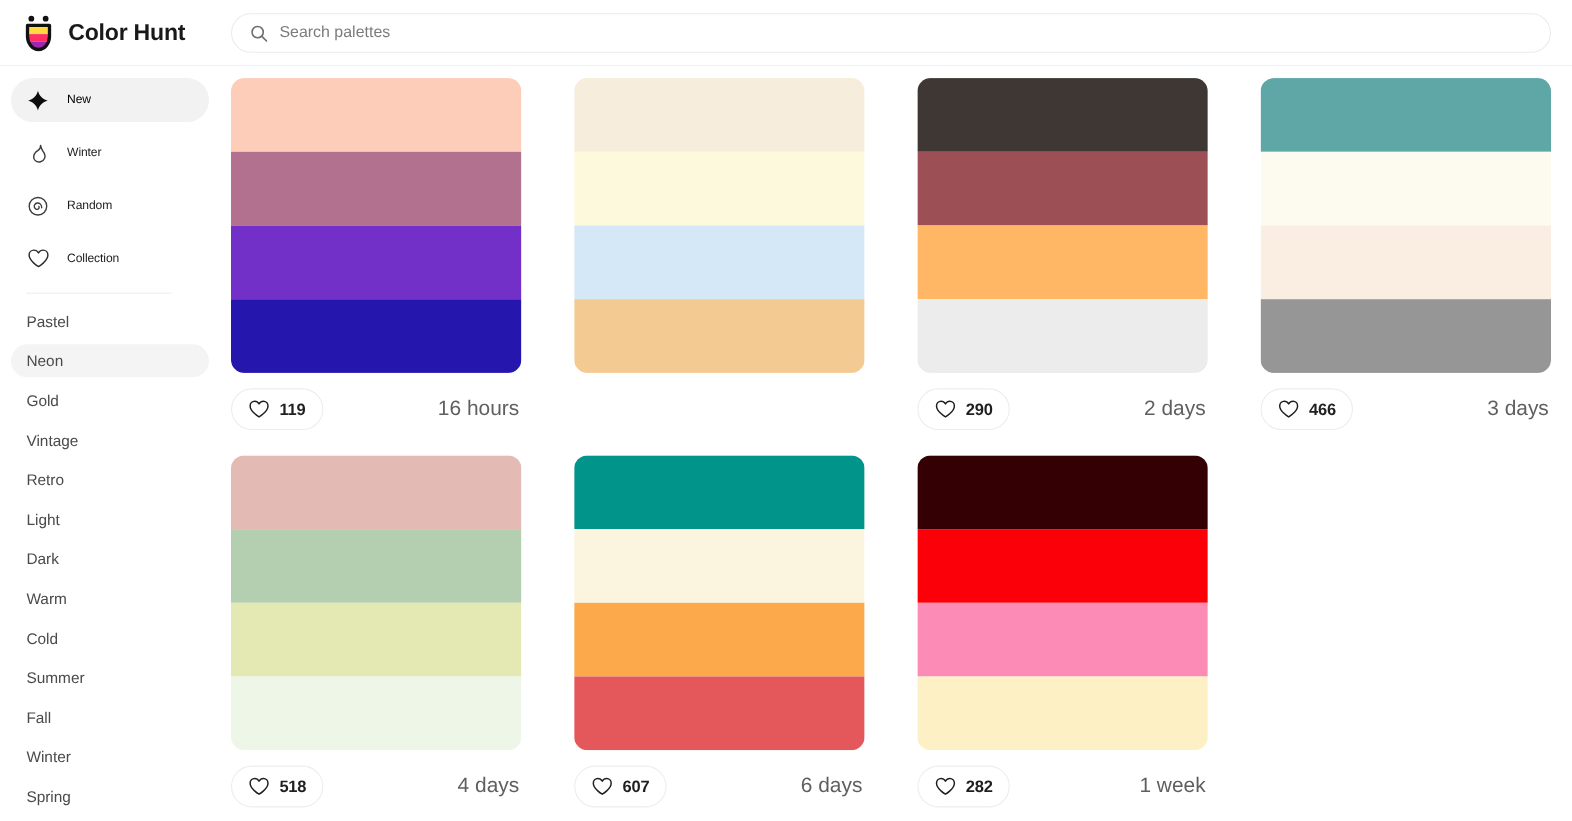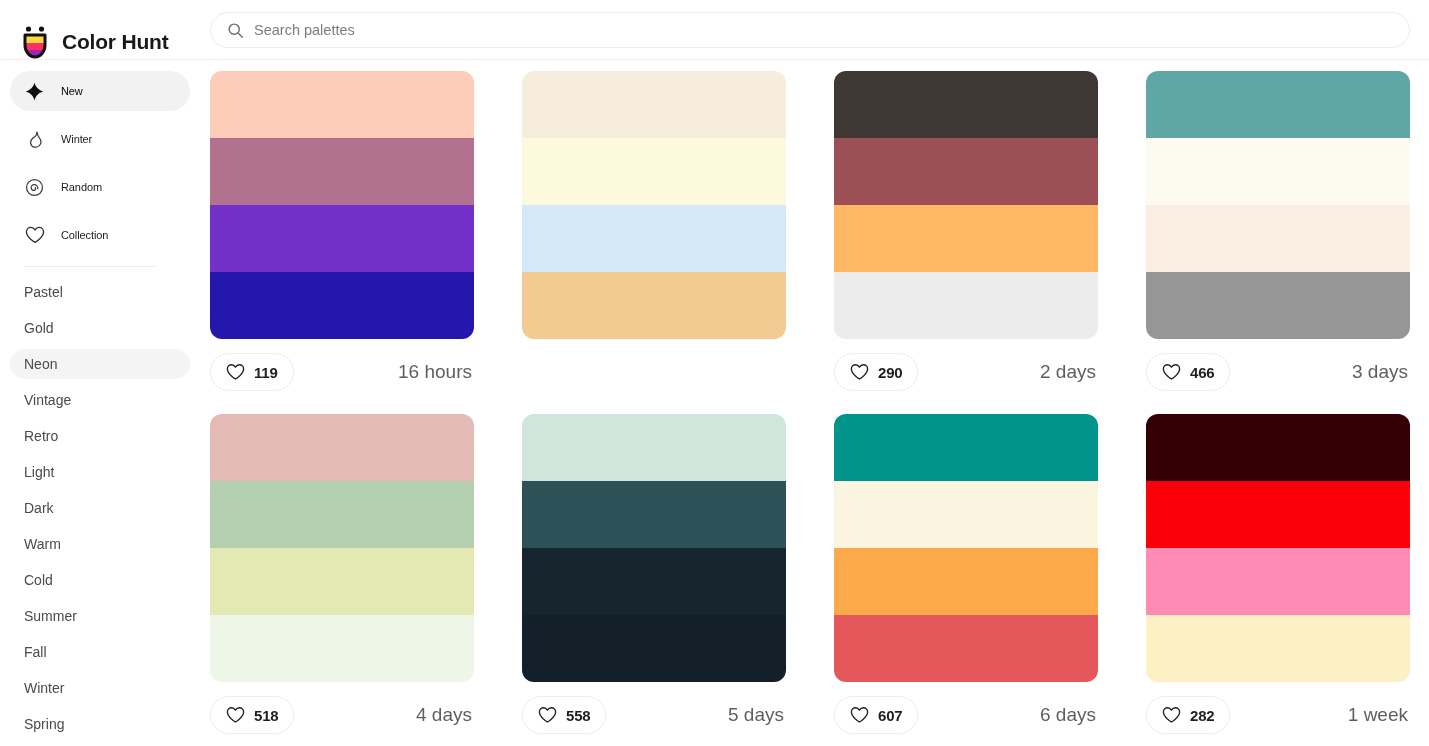--- a/index.html
+++ b/index.html
@@ -16,21 +16,21 @@
 
   
   .header {
     position: absolute;
     top: 0; left: 0;
     width: 1429px;
     height: 60px;
     background: #ffffff;
     border-bottom: 1px solid #f0f0f0;
     display: flex;
-    align-items: flex-end;
+    align-items: center;
   }
 
   .brand {
     display: flex;
     align-items: center;
     gap: 12px;
     margin-left: 20px;
     width: 170px;
     flex: 0 0 auto;
     cursor: pointer;
@@ -268,22 +268,22 @@
           <svg xmlns="http://www.w3.org/2000/svg" class="icon-svg" width="20" height="20" viewBox="0 0 22 20">
         <path d="M11 18.1 C11 18.1 1.6 12.6 1.6 6.6 C1.6 3.7 3.8 1.6 6.4 1.6 C8.3 1.6 10 2.7 11 4.4 C12 2.7 13.7 1.6 15.6 1.6 C18.2 1.6 20.4 3.7 20.4 6.6 C20.4 12.6 11 18.1 11 18.1 Z" fill="none" stroke="#2c2c2c" stroke-width="1.45" stroke-linejoin="round"></path>
           </svg>
         </span>
         <span class="nav-label">Collection</span>
       </div>
     </div>
   <div class="divider"></div>
   <div id="tag-list">
       <div class="tag-item">Pastel</div>
+      <div class="tag-item hover">Neon</div>
       <div class="tag-item">Gold</div>
-      <div class="tag-item hover">Neon</div>
       <div class="tag-item">Vintage</div>
       <div class="tag-item">Retro</div>
       <div class="tag-item">Light</div>
       <div class="tag-item">Dark</div>
       <div class="tag-item">Warm</div>
       <div class="tag-item">Cold</div>
       <div class="tag-item">Summer</div>
       <div class="tag-item">Fall</div>
       <div class="tag-item">Winter</div>
       <div class="tag-item">Spring</div>
@@ -371,39 +371,20 @@
         <path d="M11 18.1 C11 18.1 1.6 12.6 1.6 6.6 C1.6 3.7 3.8 1.6 6.4 1.6 C8.3 1.6 10 2.7 11 4.4 C12 2.7 13.7 1.6 15.6 1.6 C18.2 1.6 20.4 3.7 20.4 6.6 C20.4 12.6 11 18.1 11 18.1 Z" fill="none" stroke="#1f1f1f" stroke-width="1.55" stroke-linejoin="round"></path>
               </svg>
             </span>
             <span class="like-count">518</span>
           </div>
           <div class="time-label">4 days</div>
         </div>
       </div>
       <div class="card">
         <div class="swatches">
-          <div class="swatch" style="background:#D0E6DC"></div>
-          <div class="swatch" style="background:#2C5257"></div>
-          <div class="swatch" style="background:#17262E"></div>
-          <div class="swatch" style="background:#132029"></div>
-        </div>
-        <div class="card-footer">
-          <div class="like-btn">
-            <span>
-              <svg xmlns="http://www.w3.org/2000/svg" class="icon-svg" width="19" height="18" viewBox="0 0 22 20">
-        <path d="M11 18.1 C11 18.1 1.6 12.6 1.6 6.6 C1.6 3.7 3.8 1.6 6.4 1.6 C8.3 1.6 10 2.7 11 4.4 C12 2.7 13.7 1.6 15.6 1.6 C18.2 1.6 20.4 3.7 20.4 6.6 C20.4 12.6 11 18.1 11 18.1 Z" fill="none" stroke="#1f1f1f" stroke-width="1.55" stroke-linejoin="round"></path>
-              </svg>
-            </span>
-            <span class="like-count">558</span>
-          </div>
-          <div class="time-label">5 days</div>
-        </div>
-      </div>
-      <div class="card">
-        <div class="swatches">
           <div class="swatch" style="background:#00948B"></div>
           <div class="swatch" style="background:#FBF5DF"></div>
           <div class="swatch" style="background:#FCA94C"></div>
           <div class="swatch" style="background:#E4575A"></div>
         </div>
         <div class="card-footer">
           <div class="like-btn">
             <span>
               <svg xmlns="http://www.w3.org/2000/svg" class="icon-svg" width="19" height="18" viewBox="0 0 22 20">
         <path d="M11 18.1 C11 18.1 1.6 12.6 1.6 6.6 C1.6 3.7 3.8 1.6 6.4 1.6 C8.3 1.6 10 2.7 11 4.4 C12 2.7 13.7 1.6 15.6 1.6 C18.2 1.6 20.4 3.7 20.4 6.6 C20.4 12.6 11 18.1 11 18.1 Z" fill="none" stroke="#1f1f1f" stroke-width="1.55" stroke-linejoin="round"></path>

